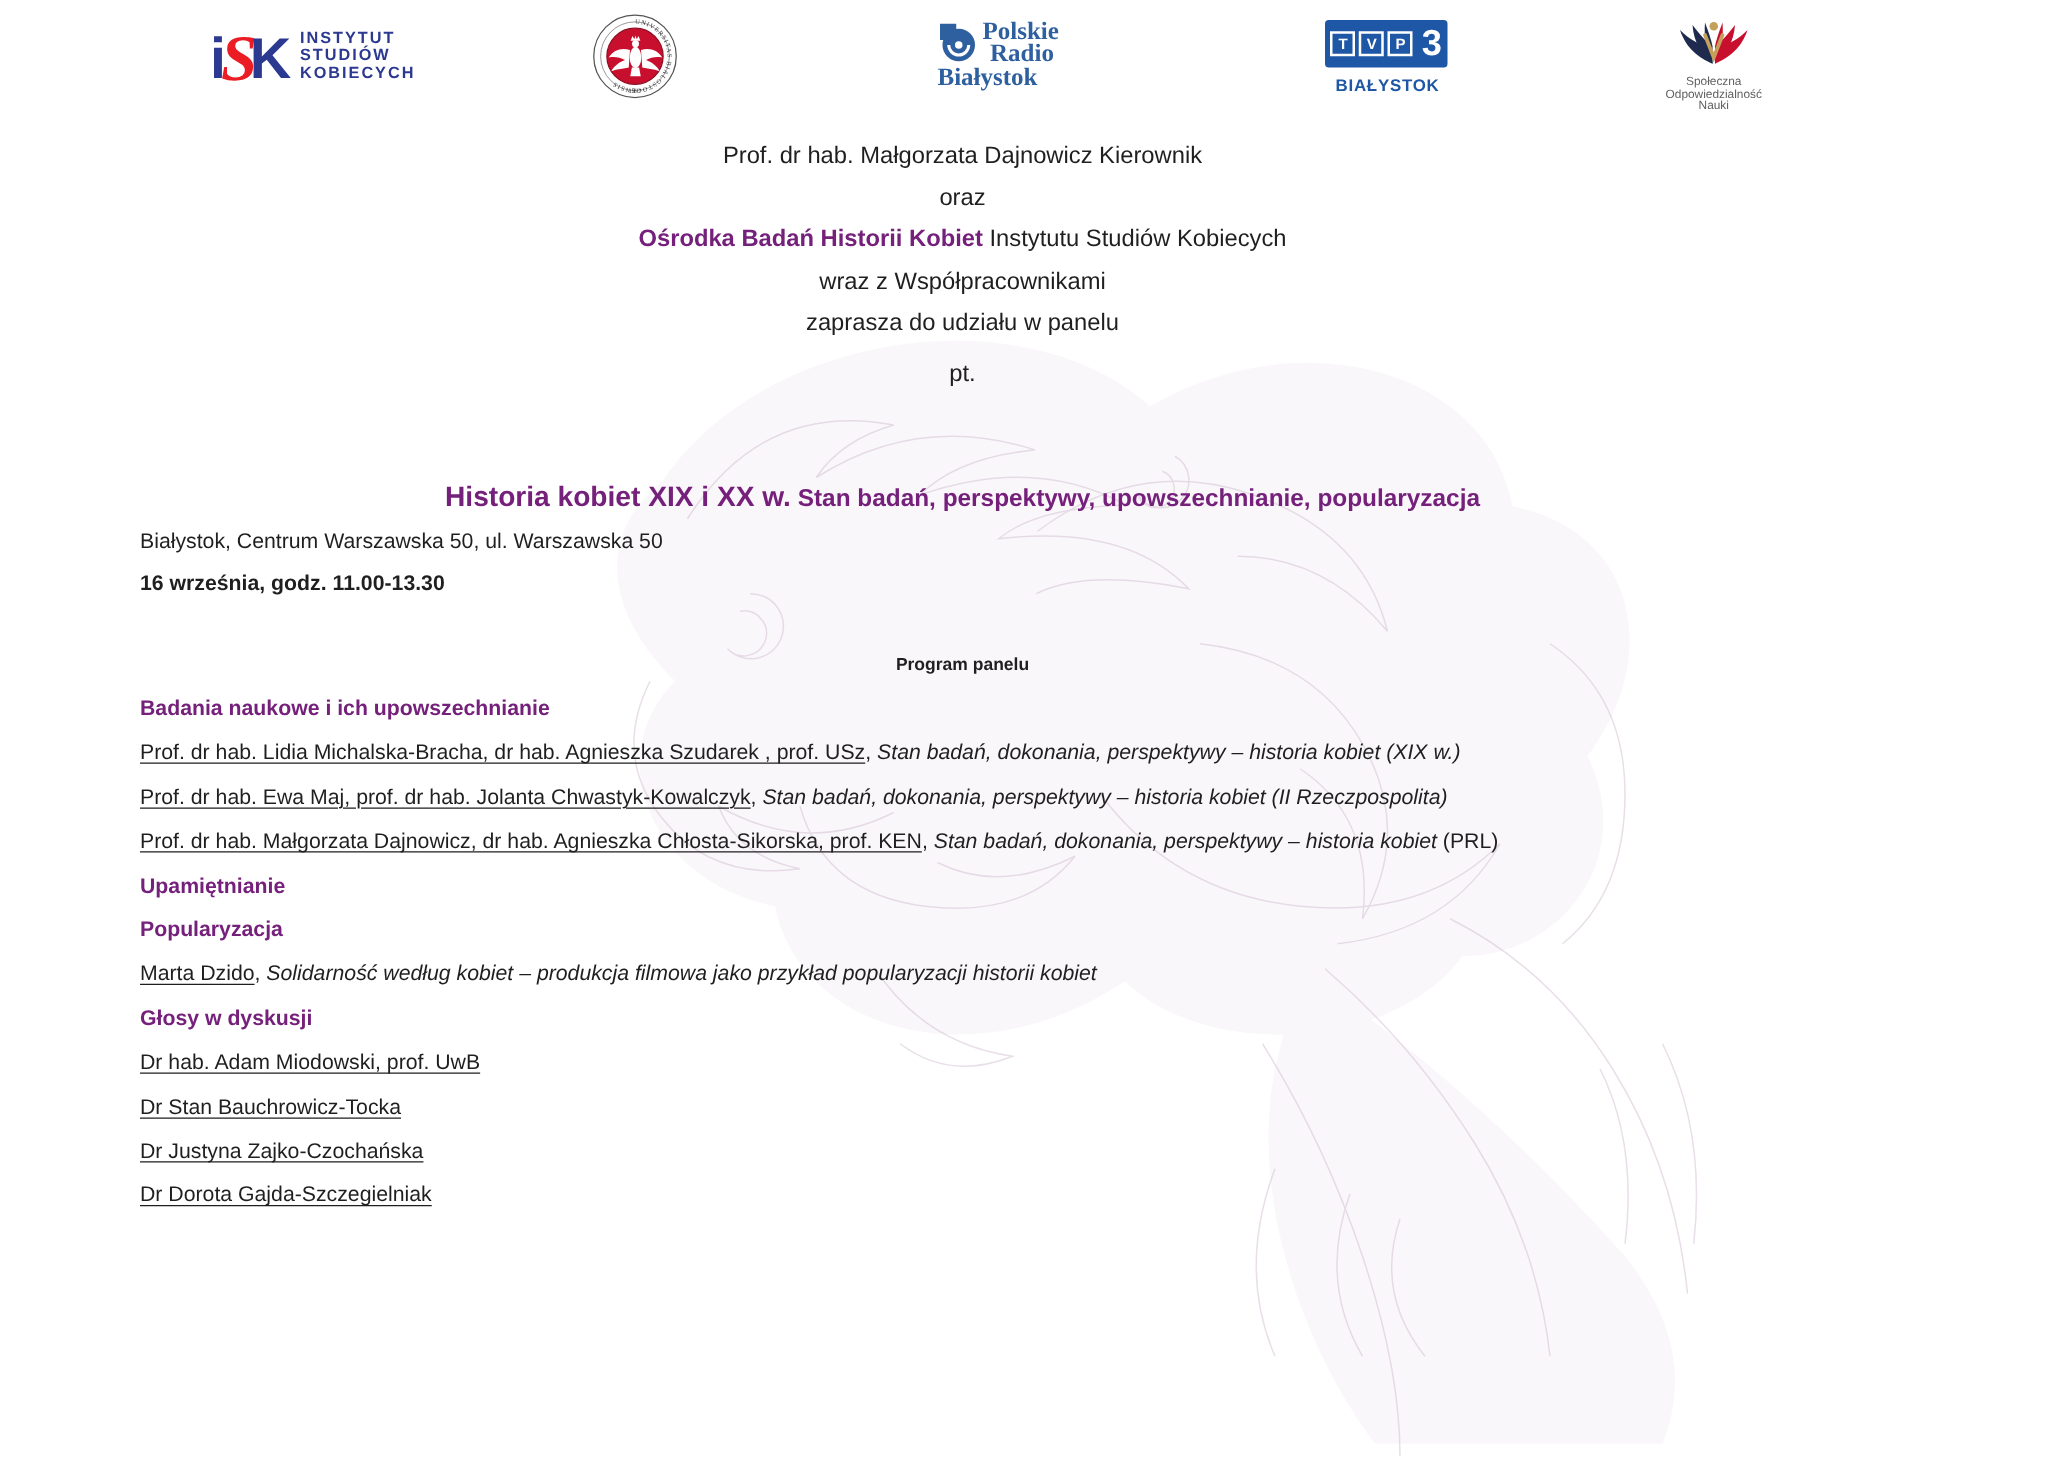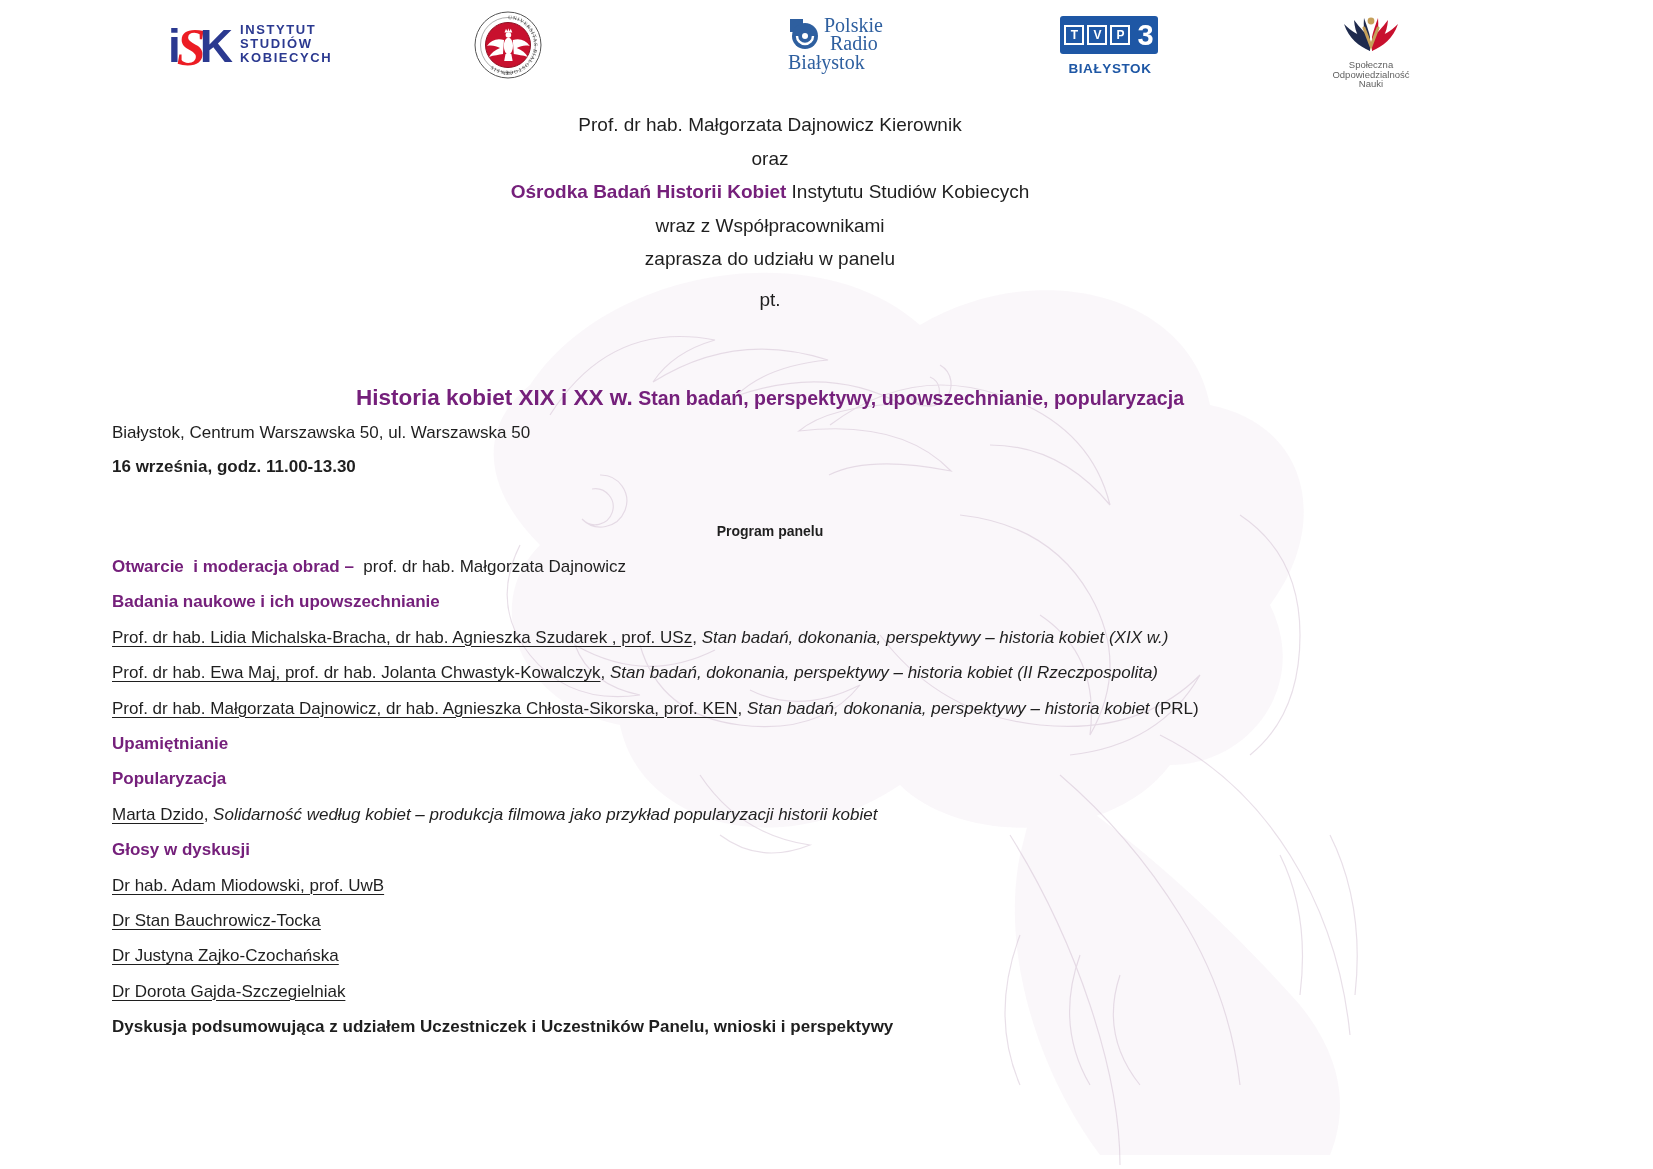--- a/index.html
+++ b/index.html
@@ -17,22 +17,22 @@
   .logo{position:absolute;z-index:2;}
   .logo-isk{left:168px;top:20px;display:flex;align-items:center;}
   .isk-mono{display:flex;align-items:flex-end;height:48px;}
   .isk-i{font-size:46px;font-weight:700;color:var(--navy);line-height:44px;}
   .isk-s{font-family:"Liberation Serif",serif;font-style:italic;font-weight:700;font-size:52px;color:var(--red);line-height:40px;margin:0 -6px 0 -4px;}
   .isk-k{font-size:46px;font-weight:700;color:var(--navy);line-height:44px;}
   .isk-text{margin-left:7px;color:var(--navy);font-weight:700;font-size:13px;line-height:14px;letter-spacing:1.6px;}
 
   .logo-seal{left:474px;top:11px;}
 
-  .logo-radio{left:786px;top:14px;width:112px;height:58px;position:absolute;color:var(--radioblue);
-    font-family:"Liberation Serif",serif;}
+  .logo-radio{left:748px;top:14px;width:112px;height:58px;position:absolute;color:var(--radioblue);
+    font-family:"Liberation Serif",serif;font-weight:bold;}
   .radio-icon{position:absolute;left:0;top:2px;}
   .radio-l1{position:absolute;left:38px;top:0px;font-size:20px;}
   .radio-l2{position:absolute;left:44px;top:18px;font-size:20px;}
   .radio-l3{position:absolute;left:2px;top:37px;font-size:20px;}
 
   .logo-tvp{left:1060px;top:16px;width:100px;text-align:center;}
   .tvp-box{width:98px;height:38px;background:var(--tvpblue);border-radius:3px;display:flex;align-items:center;justify-content:center;gap:3px;}
   .tvp-cell{width:16px;height:16px;border:2px solid #fff;color:#fff;font-weight:700;font-size:12px;display:flex;align-items:center;justify-content:center;}
   .tvp-3{color:#fff;font-size:29px;font-weight:700;margin-left:4px;line-height:1;}
   .tvp-city{margin-top:7px;color:var(--tvpblue);font-weight:700;font-size:13.5px;letter-spacing:.6px;}
@@ -189,29 +189,27 @@
   <h1 class="title-line"><span class="t-main">Historia kobiet XIX i XX w.</span><span class="t-sub"> Stan badań, perspektywy, upowszechnianie, popularyzacja</span></h1>
 
   <section class="venue">
     <p>Białystok, Centrum Warszawska 50, ul. Warszawska 50</p>
     <p class="bold">16 września, godz. 11.00-13.30</p>
   </section>
 
   <h2 class="program-heading">Program panelu</h2>
 
   <section class="program" id="program-list">
-      <p><span class="seg-accent">Otwarcie  i moderacja obrad – </span><span class="seg-plain"> prof. dr hab. Małgorzata Dajnowicz</span></p>
       <p><span class="seg-accent">Badania naukowe i ich upowszechnianie</span></p>
       <p><span class="seg-und">Prof. dr hab. Lidia Michalska-Bracha, dr hab. Agnieszka Szudarek , prof. USz</span><span class="seg-plain">, </span><span class="seg-ital">Stan badań, dokonania, perspektywy – historia kobiet (XIX w.)</span></p>
       <p><span class="seg-und">Prof. dr hab. Ewa Maj, prof. dr hab. Jolanta Chwastyk-Kowalczyk</span><span class="seg-plain">, </span><span class="seg-ital">Stan badań, dokonania, perspektywy – historia kobiet (II Rzeczpospolita)</span></p>
       <p><span class="seg-und">Prof. dr hab. Małgorzata Dajnowicz, dr hab. Agnieszka Chłosta-Sikorska, prof. KEN</span><span class="seg-plain">, </span><span class="seg-ital">Stan badań, dokonania, perspektywy – historia kobiet</span><span class="seg-plain"> (PRL)</span></p>
       <p><span class="seg-accent">Upamiętnianie</span></p>
       <p><span class="seg-accent">Popularyzacja</span></p>
       <p><span class="seg-und">Marta Dzido</span><span class="seg-plain">, </span><span class="seg-ital">Solidarność według kobiet – produkcja filmowa jako przykład popularyzacji historii kobiet</span></p>
       <p><span class="seg-accent">Głosy w dyskusji</span></p>
       <p><span class="seg-und">Dr hab. Adam Miodowski, prof. UwB</span></p>
       <p><span class="seg-und">Dr Stan Bauchrowicz-Tocka</span></p>
       <p><span class="seg-und">Dr Justyna Zajko-Czochańska</span></p>
       <p><span class="seg-und">Dr Dorota Gajda-Szczegielniak</span></p>
-      <p><span class="seg-bold">Dyskusja podsumowująca z udziałem Uczestniczek i Uczestników Panelu, wnioski i perspektywy</span></p>
     </section>
 
 </div>
 
 </body></html>

